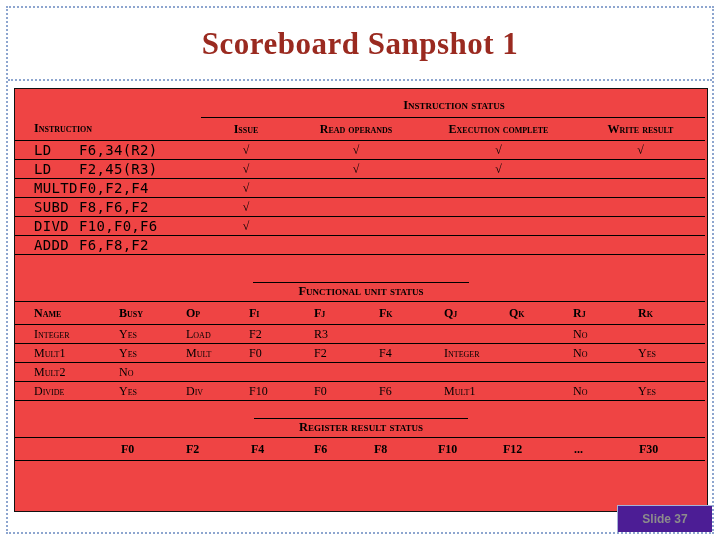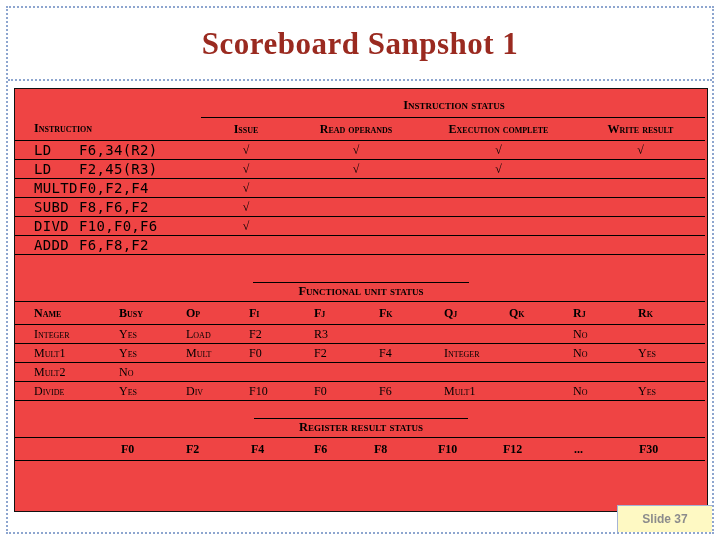--- a/index.html
+++ b/index.html
@@ -21,21 +21,21 @@
   td.c{text-align:center;padding-left:0;}
   td.mono{font-family:"DejaVu Sans Mono", monospace;font-size:14px;font-variant:normal;letter-spacing:.3px;}
   td.sec{text-align:center;font-weight:700;font-size:12.5px;height:24px;}
   td.sec2{text-align:center;font-weight:700;font-size:12.5px;height:20px;}
   td.sec-underline{border-bottom:1px solid #000;}
   .overline{border-top:1px solid #000;padding:1px 45px 0 45px;text-align:center;}
   .t2{margin-top:26px;}
   .t3{margin-top:16px;}
   .footer-box{position:absolute;right:8px;bottom:8px;width:94px;height:26px;
     border-top:1px solid #a5b3d6;border-left:1px solid #a5b3d6;
-    display:flex;align-items:center;justify-content:center;background:#fef9c3;}
+    display:flex;align-items:center;justify-content:center;background:#4c1d95;}
   .footer-text{font-family:"Liberation Sans", sans-serif;font-size:12px;font-weight:700;color:#8c8c8c;}
 </style>
 </head>
 <body>
 
 <div class="outer-border"></div>
 
 <div class="title-band">
   <h1 class="slide-title">Scoreboard Sanpshot 1</h1>
 </div>

